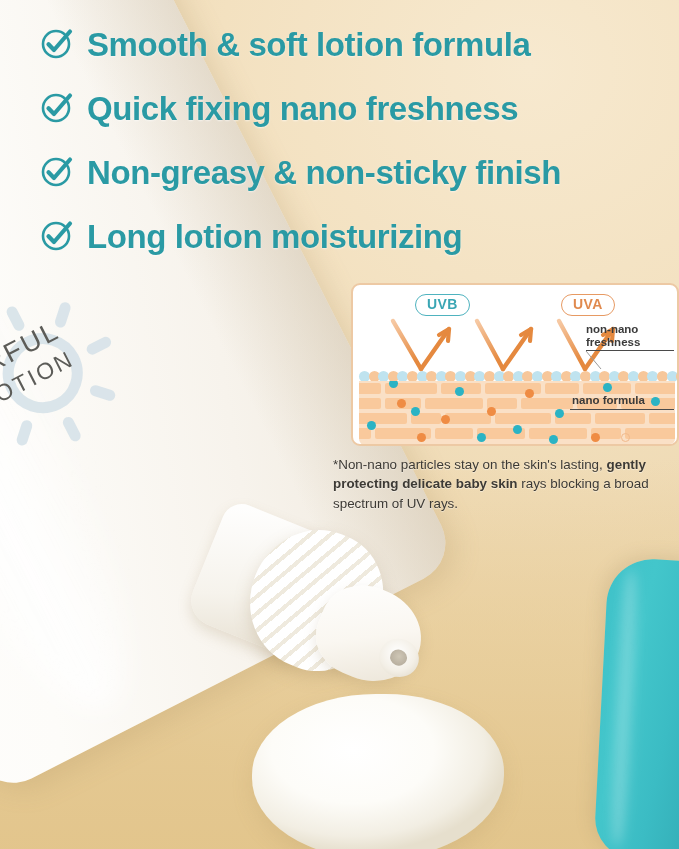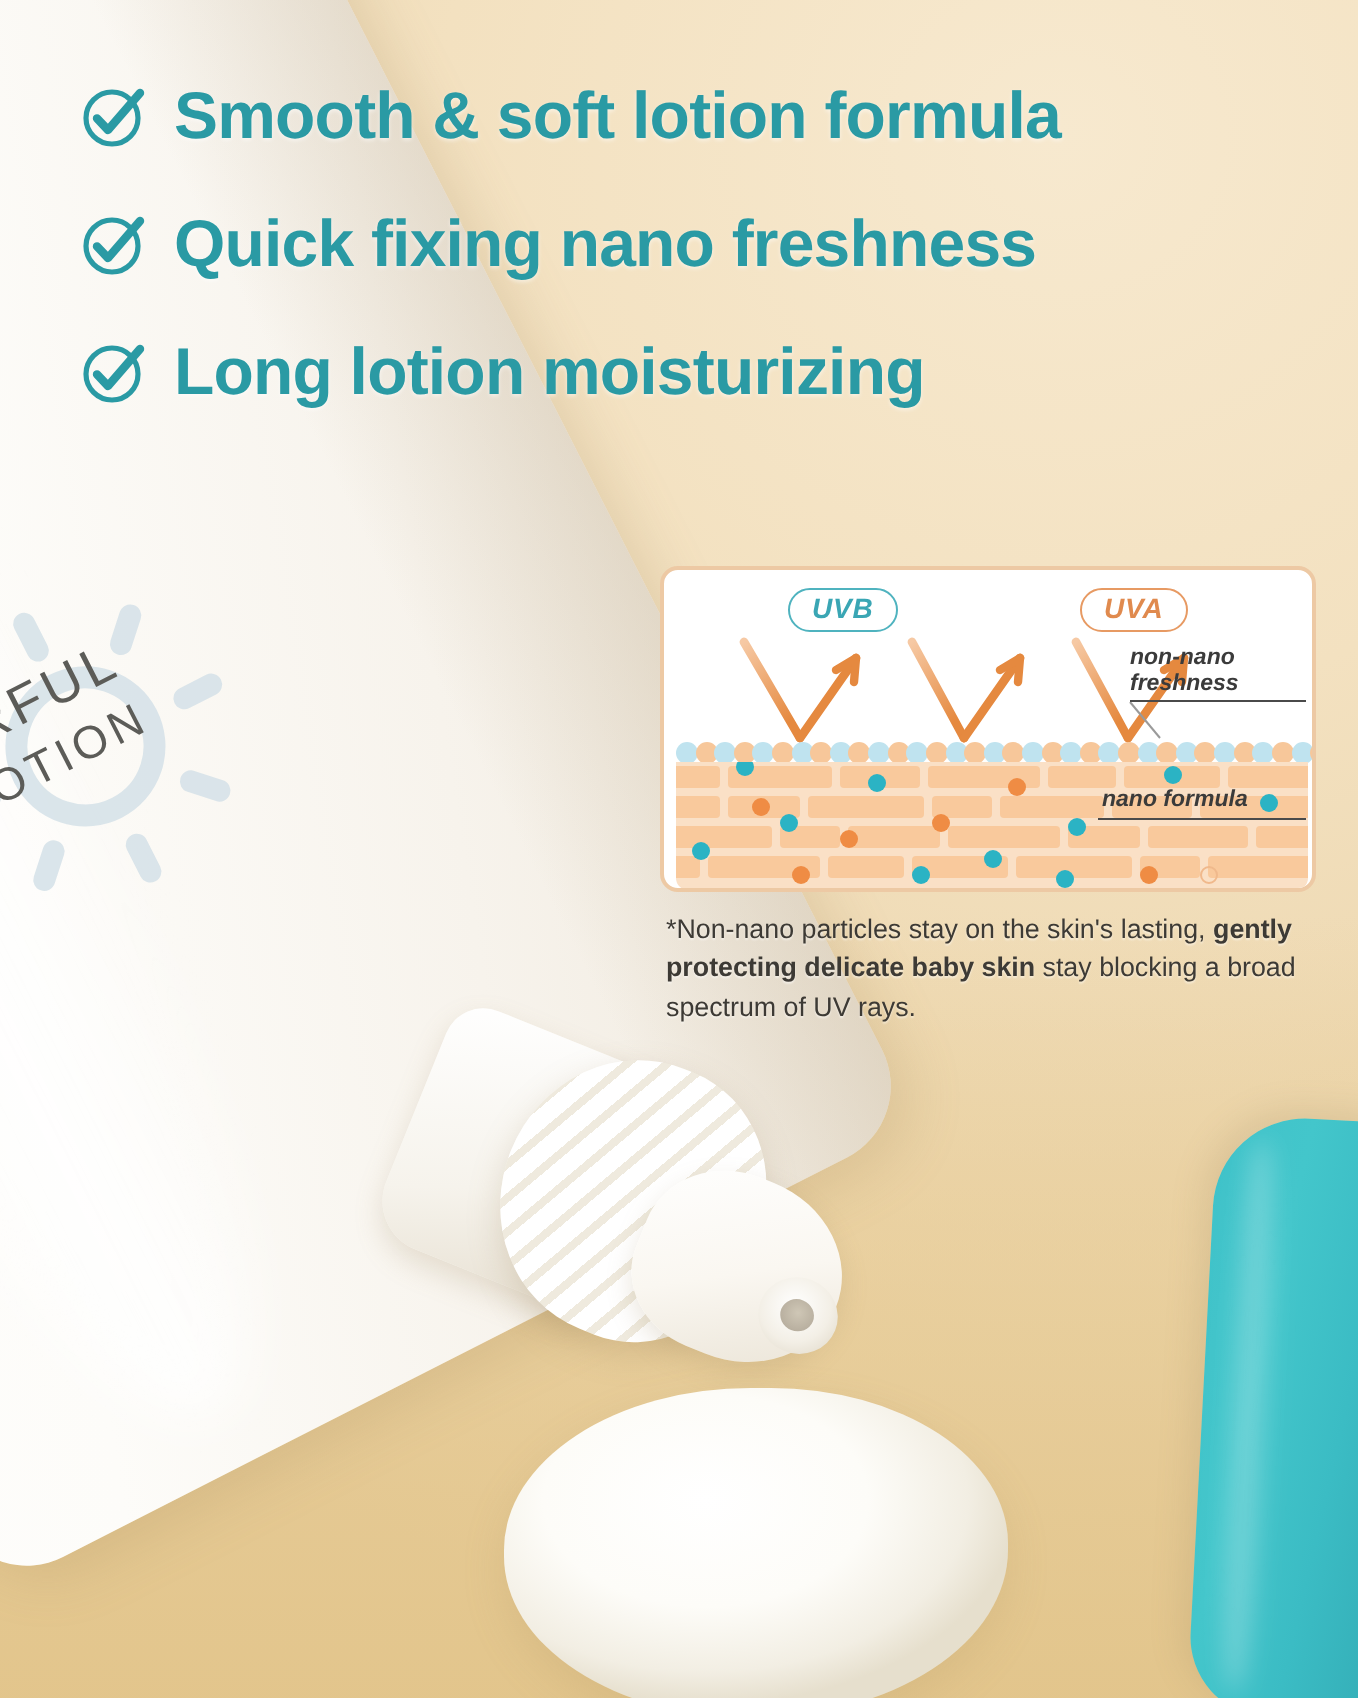--- a/index.html
+++ b/index.html
@@ -219,21 +219,21 @@
 
   
   .bullets {
     position: absolute;
     left: 40px;
     top: 26px;
     width: 624px;
   }
   .bullet-row {
     display: flex;
-    align-items: center;
+    align-items: flex-start;
     gap: 13px;
     height: 64px;
   }
   .check-icon {
     flex: 0 0 auto;
     width: 34px;
     height: 34px;
     position: relative;
   }
   .check-icon svg { display: block; overflow: visible; }
@@ -243,29 +243,28 @@
     font-weight: 700;
     letter-spacing: -0.4px;
     white-space: nowrap;
     text-shadow: 0 1px 2px rgba(255,255,255,0.55);
     font-family: "Liberation Sans", sans-serif;
   }
 
   
   .diagram-panel {
     position: absolute;
-    left: 330px;
+    left: 351px;
     top: 283px;
     width: 328px;
     height: 163px;
     background: #ffffff;
     border: 2px solid #edc9a4;
     border-radius: 9px;
     overflow: hidden;
-    font-style: italic;
   }
 
   .uv-badges {
     position: absolute;
     top: 9px;
     left: 0; right: 0;
     height: 24px;
   }
   .uv-badge {
     position: absolute;
@@ -445,20 +444,29 @@
     <div class="bullet-row">
       <span class="check-icon">
         <svg width="34" height="34" viewBox="0 0 34 34">
           <circle cx="16" cy="18" r="13" fill="none" stroke="#2a9aa4" stroke-width="2.6"></circle>
           <path d="M8.5 18.2 L14 24 L30 5.5" fill="none" stroke="#2a9aa4" stroke-width="4.2" stroke-linecap="round" stroke-linejoin="round"></path>
         </svg>
       </span>
       <span class="bullet-text">Quick fixing nano freshness</span>
     </div>
 
+    <div class="bullet-row">
+      <span class="check-icon">
+        <svg width="34" height="34" viewBox="0 0 34 34">
+          <circle cx="16" cy="18" r="13" fill="none" stroke="#2a9aa4" stroke-width="2.6"></circle>
+          <path d="M8.5 18.2 L14 24 L30 5.5" fill="none" stroke="#2a9aa4" stroke-width="4.2" stroke-linecap="round" stroke-linejoin="round"></path>
+        </svg>
+      </span>
+      <span class="bullet-text">Non-greasy &amp; non-sticky finish</span>
+    </div>
 
     <div class="bullet-row">
       <span class="check-icon">
         <svg width="34" height="34" viewBox="0 0 34 34">
           <circle cx="16" cy="18" r="13" fill="none" stroke="#2a9aa4" stroke-width="2.6"></circle>
           <path d="M8.5 18.2 L14 24 L30 5.5" fill="none" stroke="#2a9aa4" stroke-width="4.2" stroke-linecap="round" stroke-linejoin="round"></path>
         </svg>
       </span>
       <span class="bullet-text">Long lotion moisturizing</span>
     </div>
@@ -604,17 +612,17 @@
 
     <div class="callout nano">
       <span>nano formula</span>
     </div>
     <div class="callout-underline cu-nano"></div>
 
   </div>
 
   <div class="caption">
     <span>*Non-nano particles stay on the skin's lasting,</span>
-    <b>gently protecting delicate baby skin</b><span> stay</span>
+    <b>gently protecting delicate baby skin</b><span> rays</span>
     <span>blocking a broad spectrum of UV rays.</span>
   </div>
 
 </div>
 
 </body></html>

